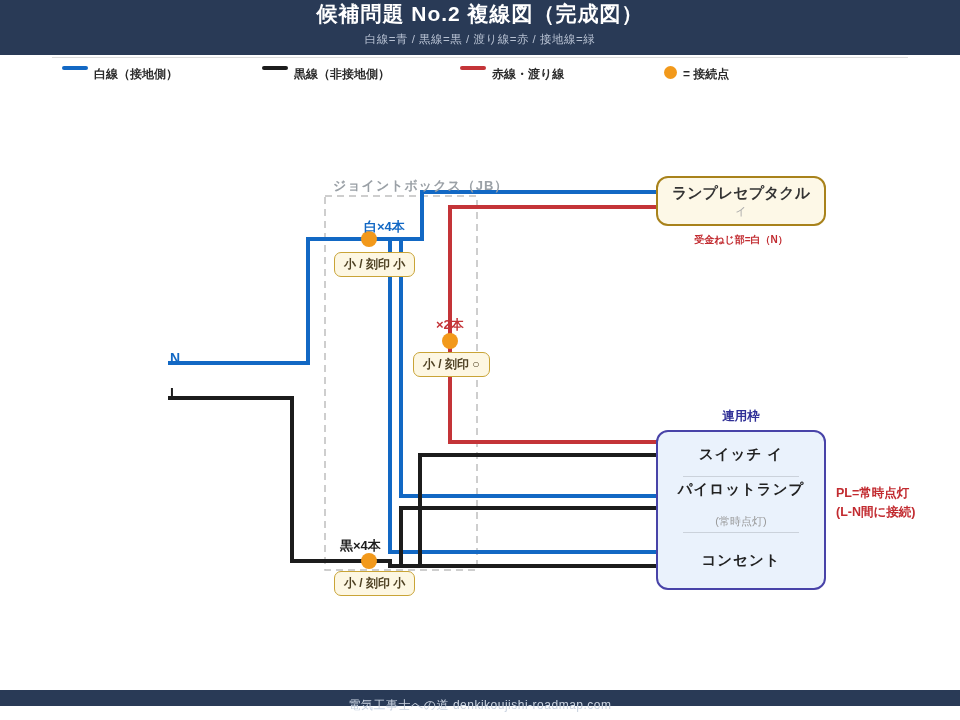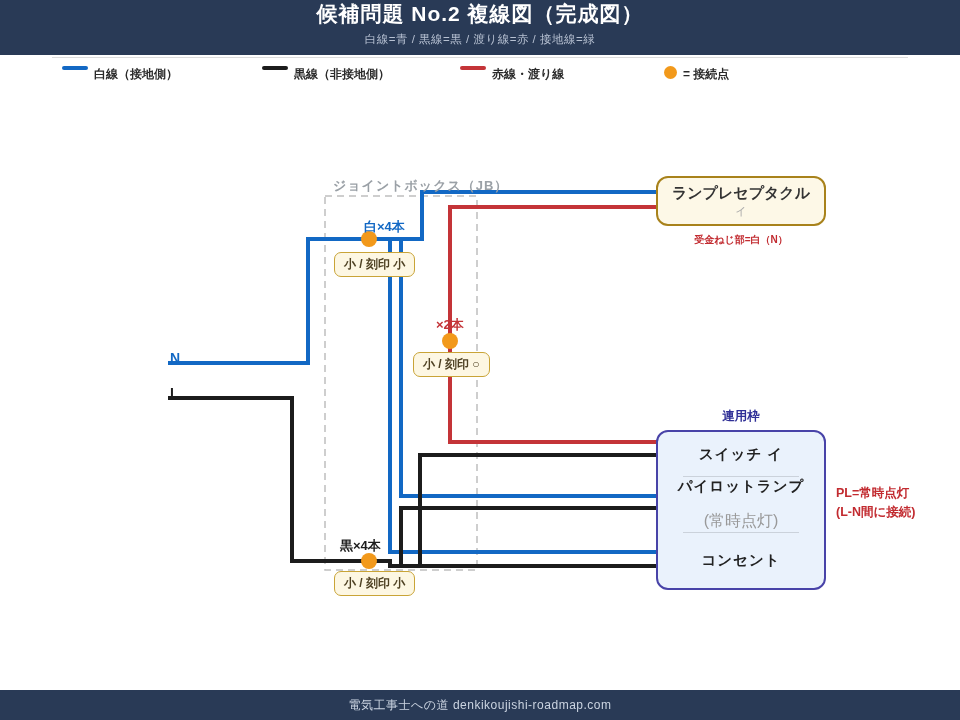--- a/index.html
+++ b/index.html
@@ -8,21 +8,21 @@
     font-family:"Liberation Sans","DejaVu Sans",sans-serif;
   }
   
   .header{
     position:absolute;left:0;top:0;width:960px;height:55px;
     background:var(--navy,#293A56);text-align:center;color:#fff;
   }
   .header .title{font-size:21px;font-weight:bold;letter-spacing:1px;}
   .header .subtitle{font-size:11.5px;color:#B7C1D2;margin-top:4px;letter-spacing:0.5px;}
   .footer{
-    position:absolute;left:0;top:690px;width:960px;height:30px;
+    position:absolute;left:0;top:690px;width:960px;height:16px;
     background:var(--navy,#293A56);color:#CBD4E1;font-size:12px;
     line-height:30px;text-align:center;letter-spacing:0.5px;
   }
   .rule{position:absolute;left:52px;right:52px;top:57px;height:1px;background:#DCDCDC;}
   
   .legend{position:absolute;left:0;top:66px;width:960px;height:22px;}
   .legend-item{position:absolute;top:0;display:flex;gap:6px;height:22px;}
   .legend-label{font-size:12px;color:#2A2A2A;font-weight:bold;white-space:nowrap;}
   .swatch{width:26px;height:4px;border-radius:2px;display:inline-block;}
   .swatch-blue{background:var(--wire-blue,#1268C4);}
@@ -69,21 +69,21 @@
   .lamp-box .b-sub{font-size:11px;color:#AAA;margin-top:1px;}
   .lamp-note{left:656px;top:233px;width:170px;text-align:center;font-size:10px;font-weight:bold;color:var(--note-red,#C22B30);}
   .gang-label{left:656px;top:408px;width:170px;text-align:center;font-size:12.5px;font-weight:bold;color:var(--frame-label,#2F2F96);}
   .gang-box{
     left:656px;top:430px;width:170px;height:160px;
     background:var(--gang-bg,#EAF2FC);border:2.5px solid var(--gang-border,#4843A8);
     border-radius:12px;display:flex;flex-direction:column;
   }
   .gang-row{display:flex;flex-direction:column;align-items:center;justify-content:center;}
   .gang-row .b-title{font-size:14.5px;font-weight:bold;color:#222;letter-spacing:1px;}
-  .gang-row .b-sub{font-size:16px;color:#999;margin-top:15px;}
+  .gang-row .b-sub{font-size:11px;color:#999;margin-top:15px;}
   .gang-divider{border-top:1px solid #CBD2DB;margin:0 25px;}
   .row-switch{height:44px;}
   .row-pilot{height:55px;}
   .row-outlet{flex:1;}
   .pl-note{left:836px;top:484px;font-size:12.5px;font-weight:bold;color:var(--note-red,#C22B30);line-height:19px;}
 </style>
 </head>
 <body>
 
 <div class="page">

